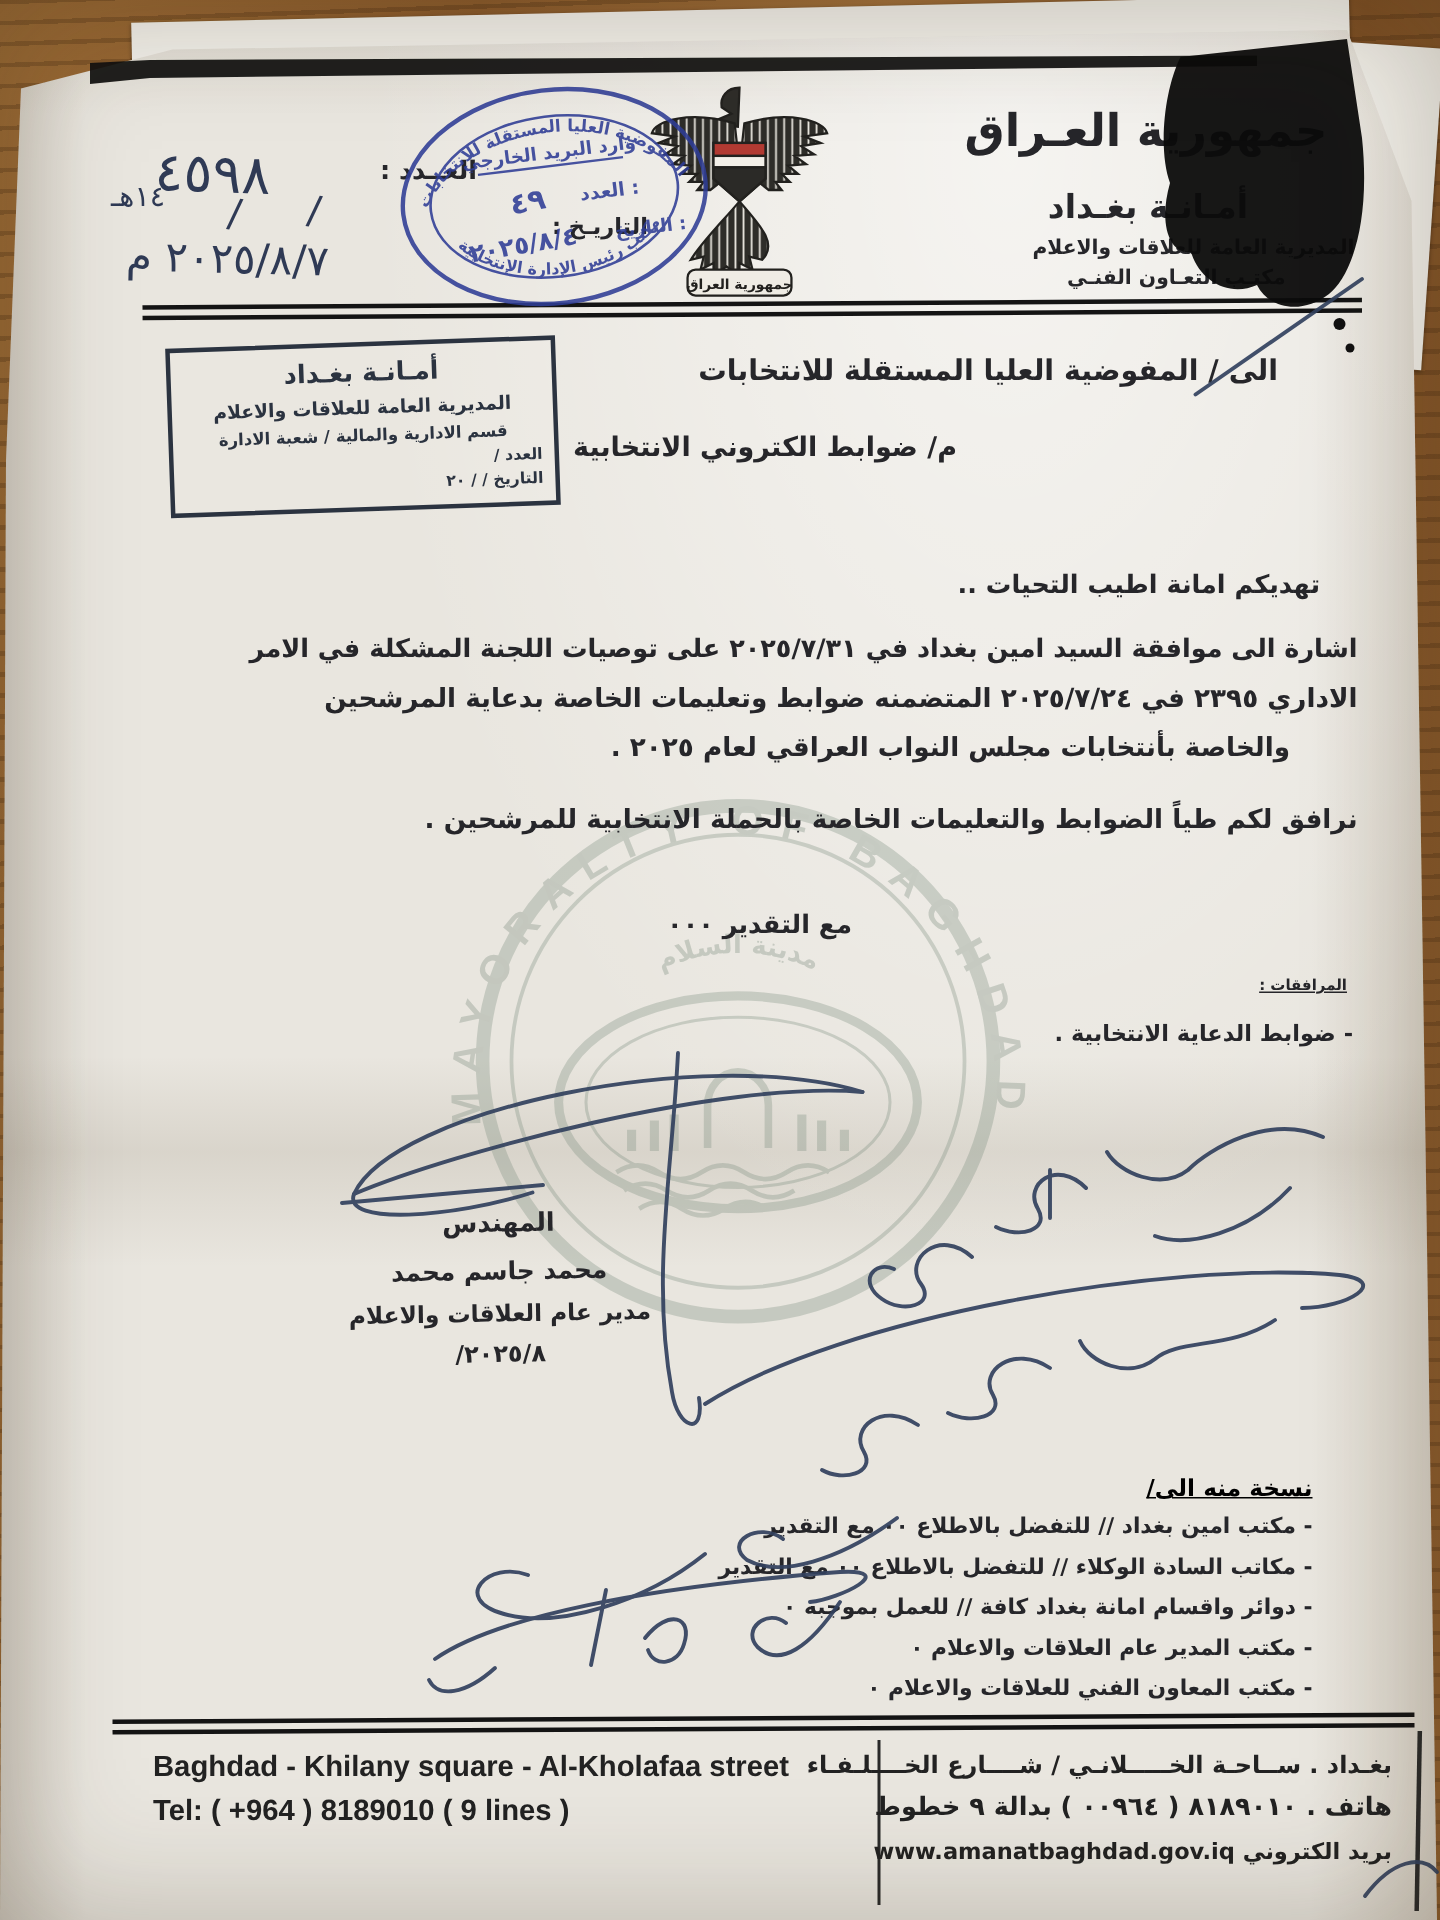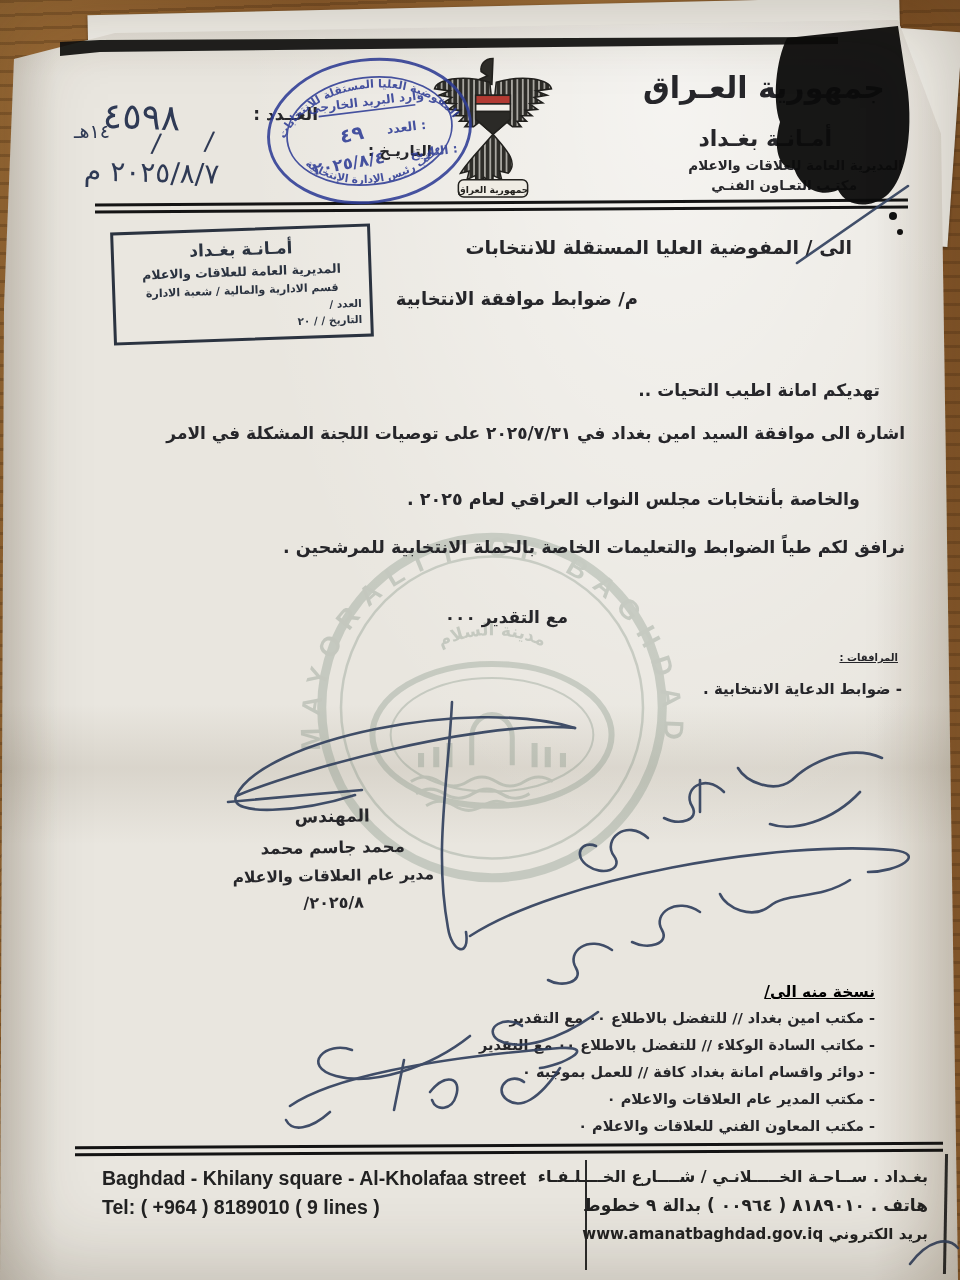--- a/index.html
+++ b/index.html
@@ -143,24 +143,25 @@
 
   <div class="ostamp">
     <div style="font-size:17px;letter-spacing:1px;">أمـانـة بغـداد</div>
     <div style="font-size:12.5px;">المديرية العامة للعلاقات والاعلام</div>
     <div style="font-size:11px;">قسم الادارية والمالية / شعبة الادارة</div>
     <div style="font-size:10.5px;text-align:right;" dir="rtl">العدد /</div>
     <div style="font-size:10.5px;text-align:right;" dir="rtl">التاريخ    /    /    ٢٠</div>
   </div>
 
   <div class="t" style="right:108px;top:236px;font-size:19px;" dir="rtl">الى / المفوضية العليا المستقلة للانتخابات</div>
-  <div class="t" style="right:322px;top:288px;font-size:18px;" dir="rtl">م/ ضوابط موافقة الانتخابية</div>
+  <div class="t" style="right:322px;top:288px;font-size:18px;" dir="rtl">م/ ضوابط الكتروني الانتخابية</div>
 
   <div class="t" style="right:80px;top:380px;font-size:17px;" dir="rtl">تهديكم امانة اطيب التحيات ..</div>
   <div class="t" style="right:55px;top:423px;font-size:17px;" dir="rtl">اشارة الى موافقة السيد امين بغداد في ٢٠٢٥/٧/٣١ على توصيات اللجنة المشكلة في الامر</div>
+  <div class="t" style="right:55px;top:456px;font-size:17.5px;" dir="rtl">الاداري ٢٣٩٥ في ٢٠٢٥/٧/٢٤ المتضمنه ضوابط وتعليمات الخاصة بدعاية المرشحين</div>
   <div class="t" style="right:100px;top:489px;font-size:17.5px;" dir="rtl">والخاصة بأنتخابات مجلس النواب العراقي لعام ٢٠٢٥ .</div>
   <div class="t" style="right:55px;top:537px;font-size:17.5px;" dir="rtl">نرافق لكم طياً الضوابط والتعليمات الخاصة بالحملة الانتخابية للمرشحين .</div>
   <div class="t" style="right:392px;top:607px;font-size:17px;" dir="rtl">مع التقدير ٠٠٠</div>
 
   <div class="t" style="right:62px;top:652px;font-size:10px;text-decoration:underline;" dir="rtl">المرافقات :</div>
   <div class="t" style="right:58px;top:680px;font-size:15px;" dir="rtl">- ضوابط الدعاية الانتخابية .</div>
 
   <div class="sig">
     <div style="font-size:17px;">المهندس</div>
     <div style="font-size:16.5px;margin-top:12px;">محمد جاسم محمد</div>

